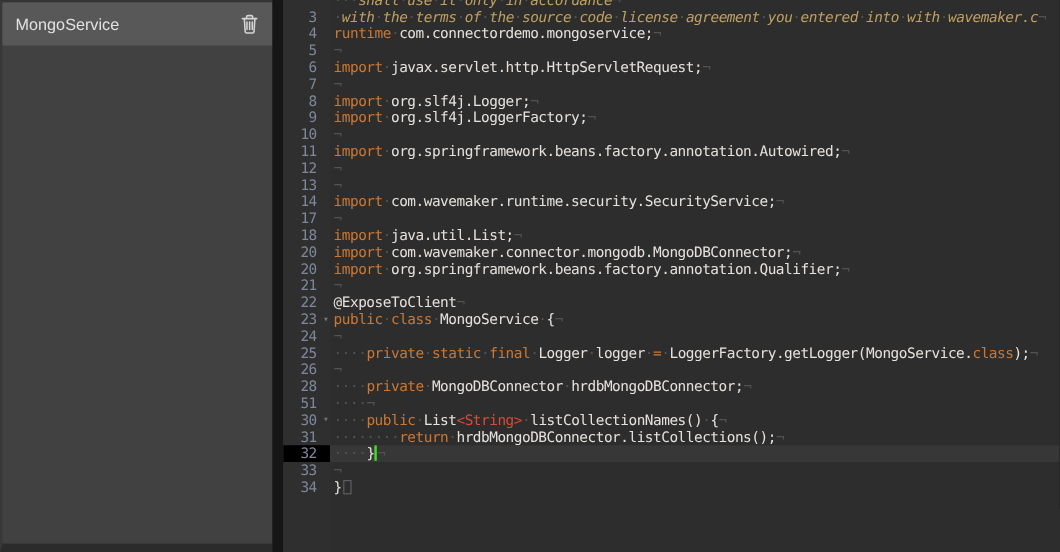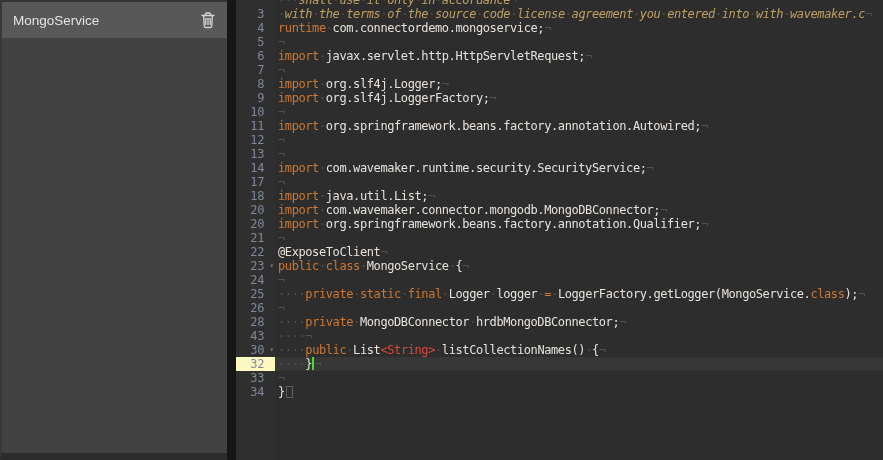--- a/index.html
+++ b/index.html
@@ -24,21 +24,21 @@
           background:var(--bg,#2d2d2d);}
   .gutter-col{position:absolute;left:0;top:0;bottom:0;width:39px;background:var(--gbg,#2f2f2f);}
   .lines{position:relative;margin-top:-7px;}
   .line{display:flex;height:14px;line-height:14px;white-space:pre;
         font-family:"DejaVu Sans Mono",monospace;font-size:12px;letter-spacing:-0.4px;}
   .gut{flex:0 0 39px;box-sizing:border-box;text-align:right;padding-right:11px;
        color:var(--gfg,#7e889b);position:relative;}
   .fold{position:absolute;right:1px;top:0;font-size:8px;letter-spacing:0;color:#777;line-height:14px;}
   .code{flex:1;padding-left:3px;overflow:hidden;}
   .line.active .code{background:var(--al,#373737);}
-  .line.active .gut{background:#fef9c3;}
+  .line.active .gut{background:#000000;}
   .k{color:var(--kw,#cc7833);}
   .c{color:var(--cm,#c0a060);font-style:italic;}
   .r{color:var(--ty,#da4939);margin-top:29px;}
   .t{color:var(--fg,#e6e1dc);}
   .ws{color:var(--inv,#525252);}
   .nl{color:var(--inv,#525252);}
   .cursor{display:inline-block;width:2px;height:13px;margin-top:0;
           background:var(--cur,#3be424);vertical-align:top;}
   .eofbox{display:inline-block;box-sizing:border-box;width:7px;height:12px;margin-left:1px;margin-top:1px;
           border:1px solid #5e5e5e;vertical-align:top;}
@@ -88,21 +88,22 @@
         <div class="line"><div class="gut"><span>18</span></div><div class="code"><span class="k">import</span><span class="ws">·</span><span class="t">java.util.List;</span><span class="nl">¬</span></div></div>
         <div class="line"><div class="gut"><span>20</span></div><div class="code"><span class="k">import</span><span class="ws">·</span><span class="t">com.wavemaker.connector.mongodb.MongoDBConnector;</span><span class="nl">¬</span></div></div>
         <div class="line"><div class="gut"><span>20</span></div><div class="code"><span class="k">import</span><span class="ws">·</span><span class="t">org.springframework.beans.factory.annotation.Qualifier;</span><span class="nl">¬</span></div></div>
         <div class="line"><div class="gut"><span>21</span></div><div class="code"><span class="nl">¬</span></div></div>
         <div class="line"><div class="gut"><span>22</span></div><div class="code"><span class="t">@ExposeToClient</span><span class="nl">¬</span></div></div>
         <div class="line"><div class="gut"><span>23</span><span class="fold">▾</span></div><div class="code"><span class="k">public</span><span class="ws">·</span><span class="k">class</span><span class="ws">·</span><span class="t">MongoService</span><span class="ws">·</span><span class="t">{</span><span class="nl">¬</span></div></div>
         <div class="line"><div class="gut"><span>24</span></div><div class="code"><span class="nl">¬</span></div></div>
         <div class="line"><div class="gut"><span>25</span></div><div class="code"><span class="ws">····</span><span class="k">private</span><span class="ws">·</span><span class="k">static</span><span class="ws">·</span><span class="k">final</span><span class="ws">·</span><span class="t">Logger</span><span class="ws">·</span><span class="t">logger</span><span class="ws">·</span><span class="k">=</span><span class="ws">·</span><span class="t">LoggerFactory.getLogger(MongoService.</span><span class="k">class</span><span class="t">);</span><span class="nl">¬</span></div></div>
         <div class="line"><div class="gut"><span>26</span></div><div class="code"><span class="nl">¬</span></div></div>
         <div class="line"><div class="gut"><span>28</span></div><div class="code"><span class="ws">····</span><span class="k">private</span><span class="ws">·</span><span class="t">MongoDBConnector</span><span class="ws">·</span><span class="t">hrdbMongoDBConnector;</span><span class="nl">¬</span></div></div>
-        <div class="line"><div class="gut"><span>43</span></div><div class="code"><span class="ws">····</span><span class="nl">¬</span></div></div>
+        <div class="line"><div class="gut"><span>51</span></div><div class="code"><span class="ws">····</span><span class="nl">¬</span></div></div>
         <div class="line"><div class="gut"><span>30</span><span class="fold">▾</span></div><div class="code"><span class="ws">····</span><span class="k">public</span><span class="ws">·</span><span class="t">List</span><span class="r">&lt;String&gt;</span><span class="ws">·</span><span class="t">listCollectionNames()</span><span class="ws">·</span><span class="t">{</span><span class="nl">¬</span></div></div>
+        <div class="line"><div class="gut"><span>31</span></div><div class="code"><span class="ws">········</span><span class="k">return</span><span class="ws">·</span><span class="t">hrdbMongoDBConnector.listCollections();</span><span class="nl">¬</span></div></div>
         <div class="line active"><div class="gut"><span>32</span></div><div class="code"><span class="ws">····</span><span class="t">}</span><span class="cursor"></span><span class="nl">¬</span></div></div>
         <div class="line"><div class="gut"><span>33</span></div><div class="code"><span class="nl">¬</span></div></div>
         <div class="line"><div class="gut"><span>34</span></div><div class="code"><span class="t">}</span><span class="eofbox"></span></div></div>
       </div>
   </div>
 
 </div>
 
 </body></html>

